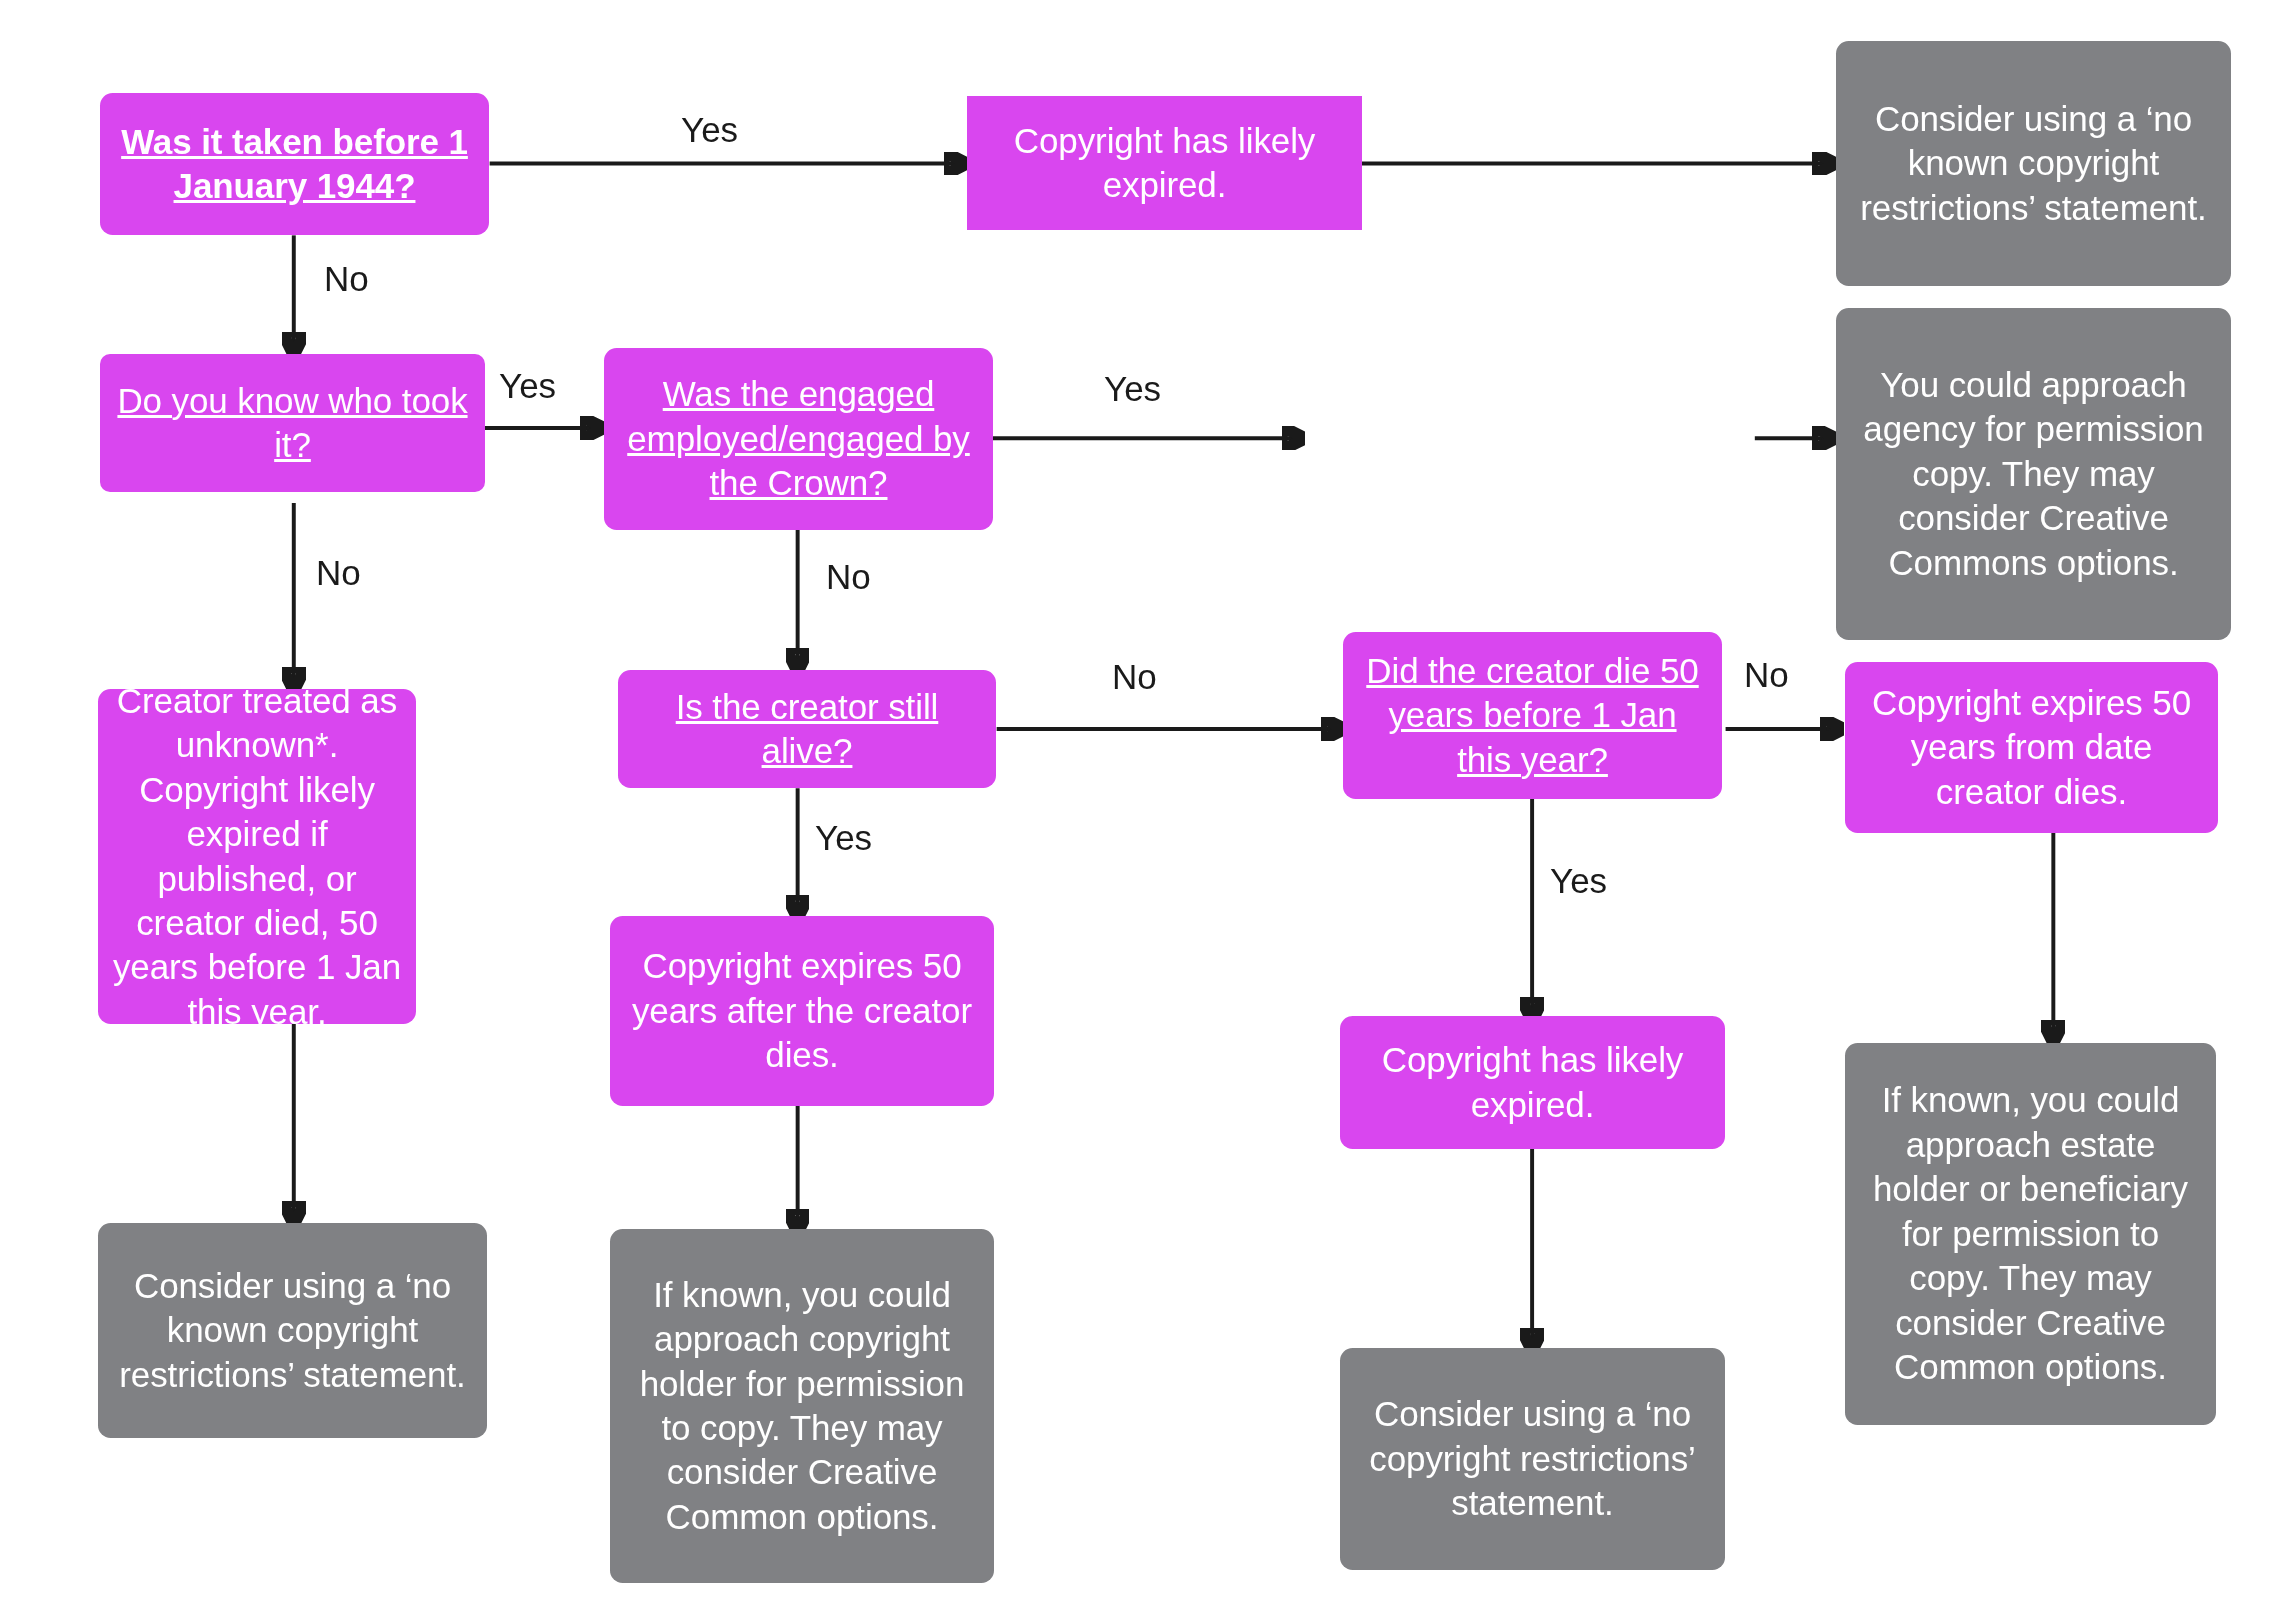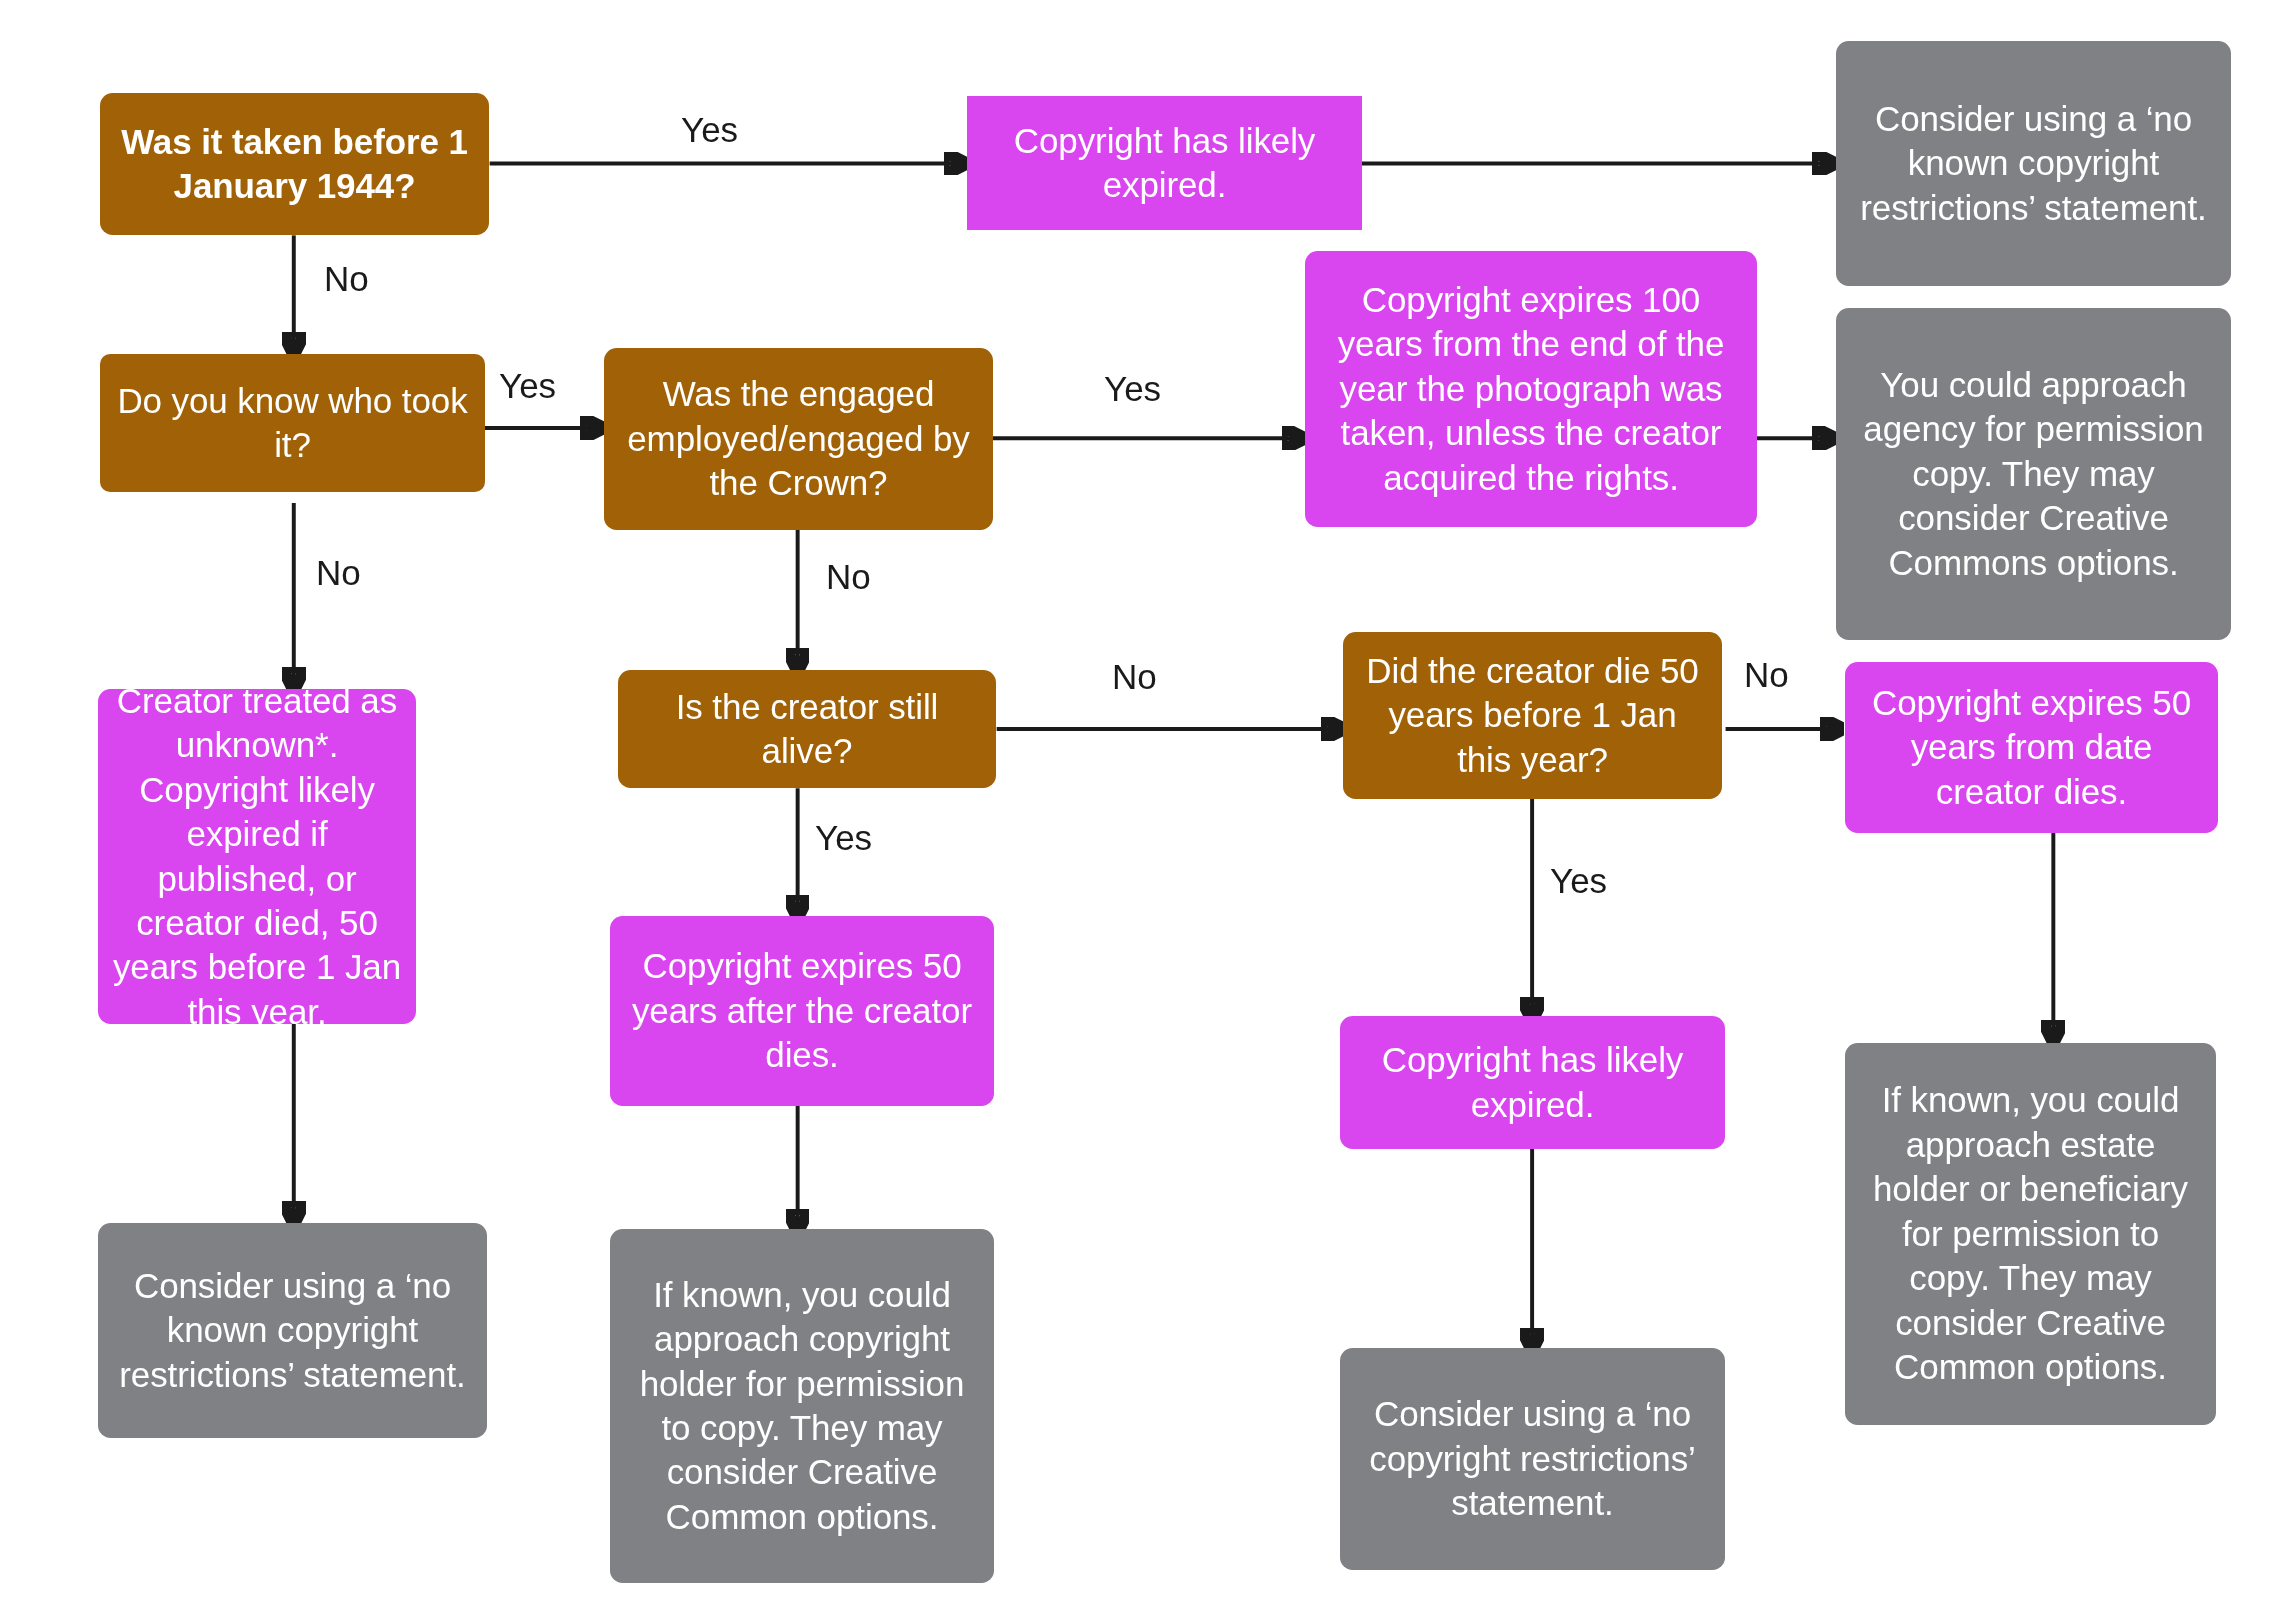--- a/index.html
+++ b/index.html
@@ -27,21 +27,21 @@
     justify-content: center;
     text-align: center;
     color: #ffffff;
     border-radius: 12.6px;
     padding: 8px 14.2px;
     line-height: 1.27;
     letter-spacing: -0.1px;
     font-size: 35px;
     white-space: pre-line;
   }
-  .node.decision { background: #a16207; }
+  .node.decision { background: #d946ef; text-decoration: underline; }
   .node.outcome  { background: #d946ef; }
   .node.action   { background: #808184; }
   .node.bold     { font-weight: bold; }
 
   .edge-label {
     position: absolute;
     color: #1a1a1a;
     font-size: 35px;
     line-height: 1;
     white-space: nowrap;
@@ -108,21 +108,20 @@
   <div class="node decision bold" style="left:100px; top:93px; width:389px; height:142px;">Was it taken before 1 January 1944?</div>
 
   <div class="node outcome" style="left:967px; top:96px; width:395px; height:134px; border-radius:0;">Copyright has likely expired.</div>
 
   <div class="node action" style="left:1836px; top:41px; width:395px; height:245px;">Consider using a ‘no known copyright restrictions’ statement.</div>
 
   <div class="node decision" style="left:100px; top:354px; width:385px; height:138px;border-radius:10px;">Do you know who took it?</div>
 
   <div class="node decision" style="left:604px; top:348px; width:389px; height:182px;">Was the engaged employed/engaged by the Crown?</div>
 
-  <div class="node outcome" style="left:1305px; top:251px; width:452px; height:276px;">Copyright expires 100 years from the end of the year the photograph was taken, unless the creator acquired the rights.</div>
 
   <div class="node action" style="left:1836px; top:308px; width:395px; height:332px;">You could approach agency for permission copy. They may consider Creative Commons options.</div>
 
   <div class="node outcome" style="left:98px; top:689px; width:318px; height:335px;">Creator treated as unknown*. Copyright likely expired if published, or creator died, 50 years before 1 Jan this year.</div>
 
   <div class="node decision" style="left:618px; top:670px; width:378px; height:118px;">Is the creator still alive?</div>
 
   <div class="node decision" style="left:1343px; top:632px; width:379px; height:167px;">Did the creator die 50 years before 1 Jan this year?</div>
 
   <div class="node outcome" style="left:1845px; top:662px; width:373px; height:171px;">Copyright expires 50 years from date creator dies.</div>

